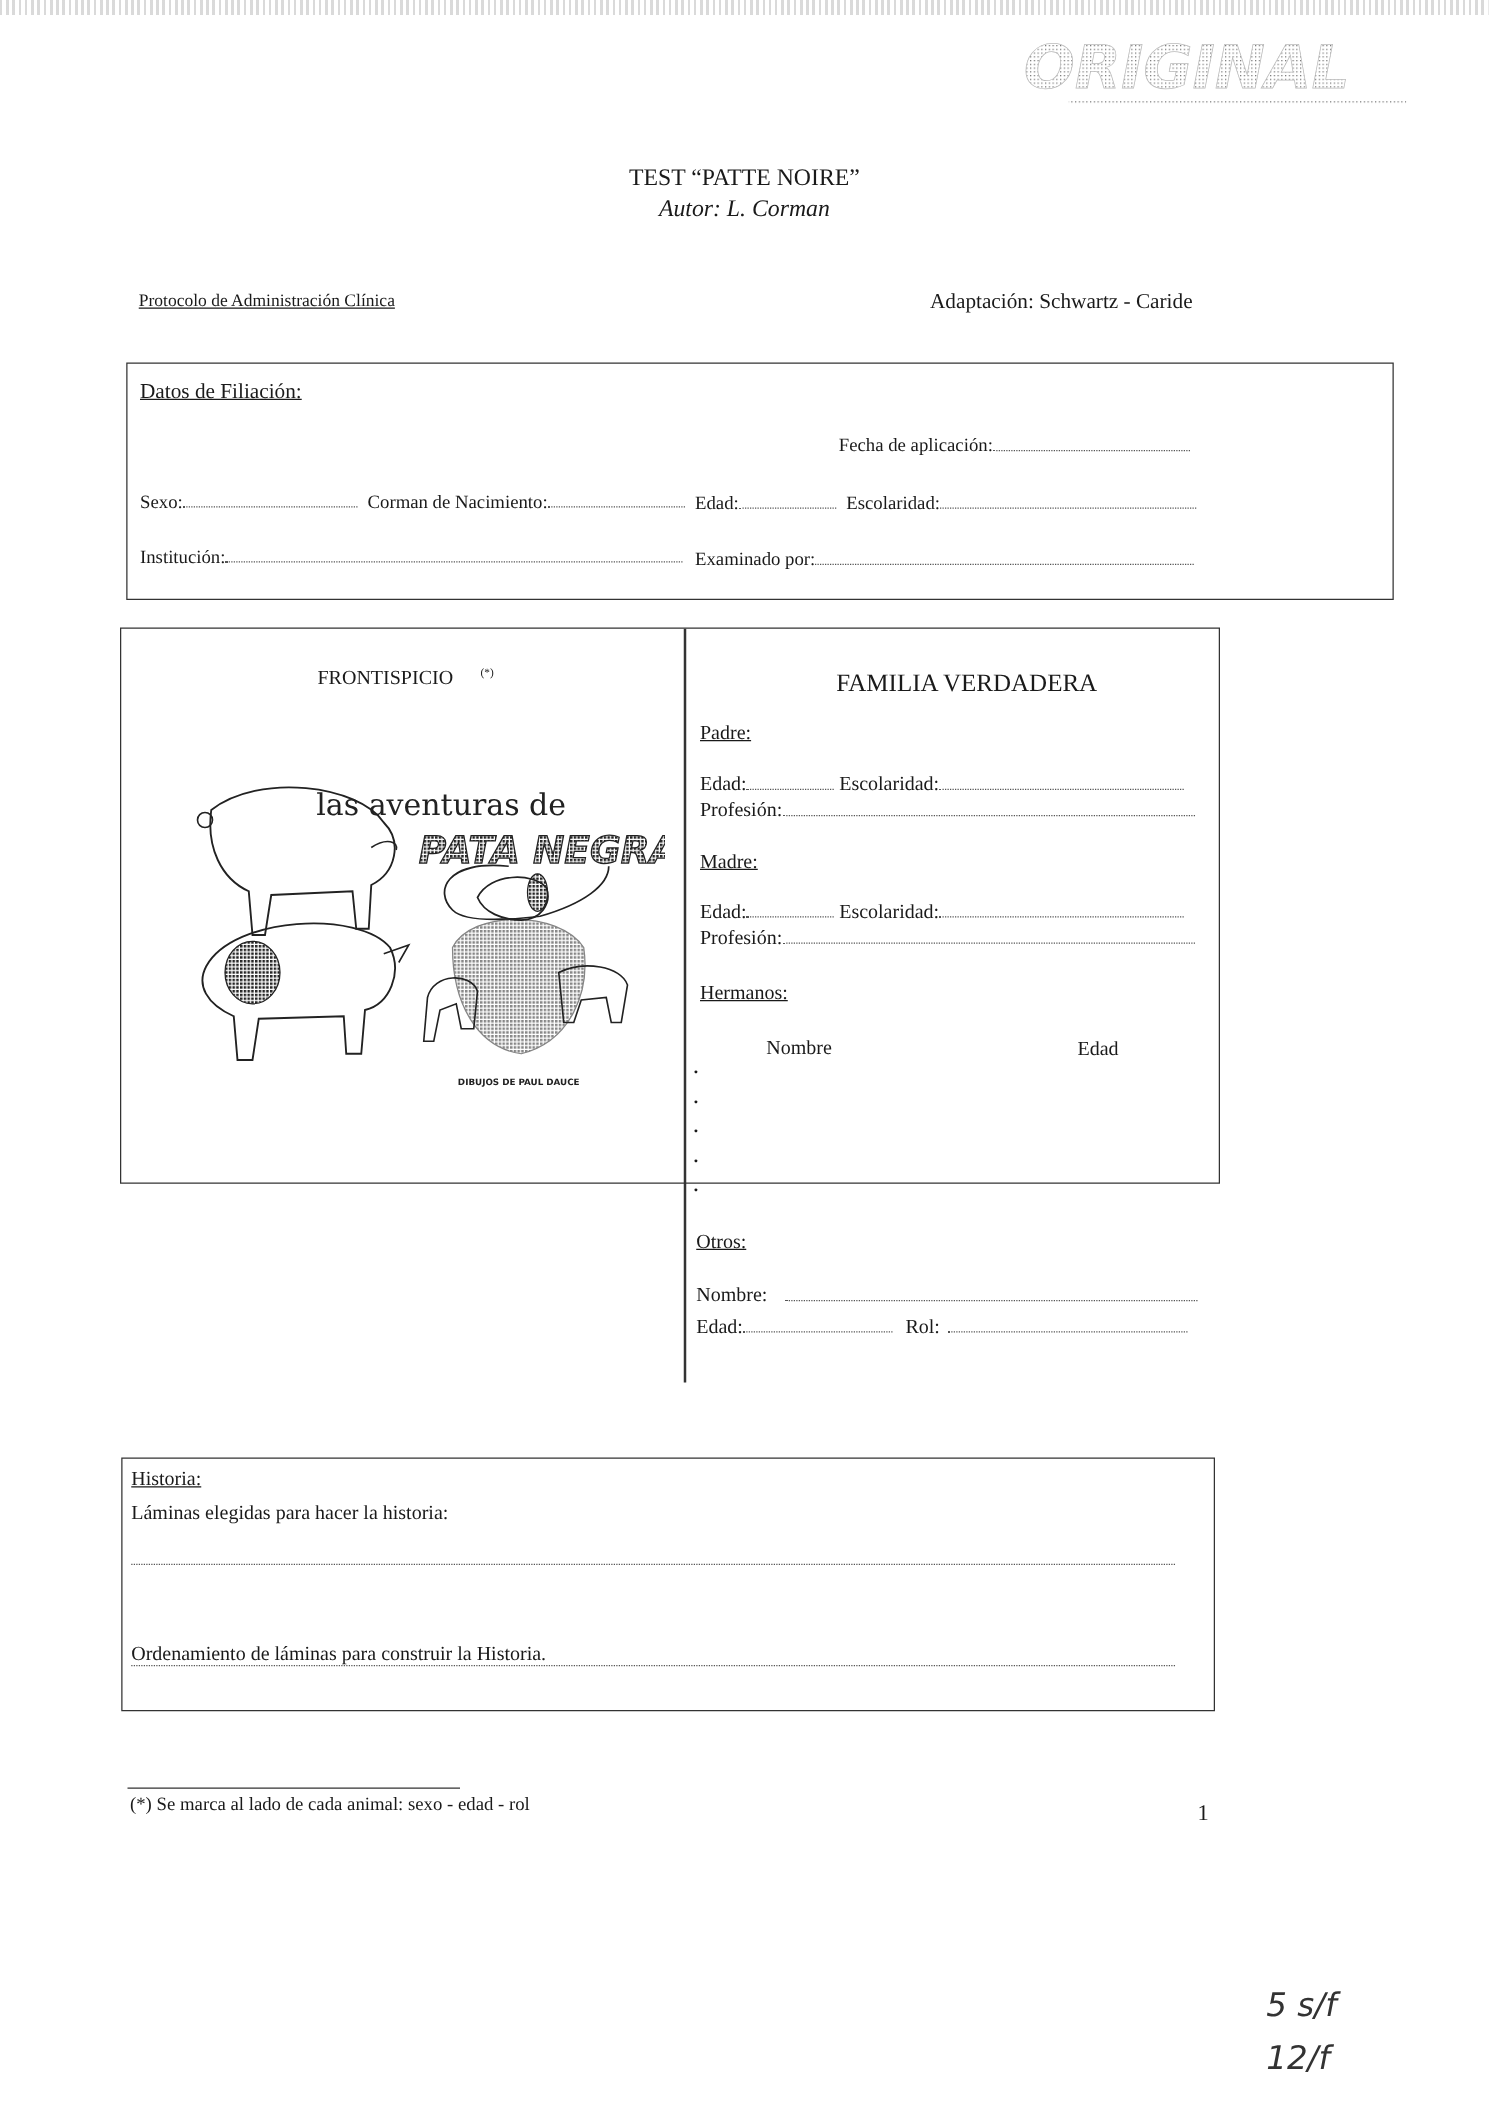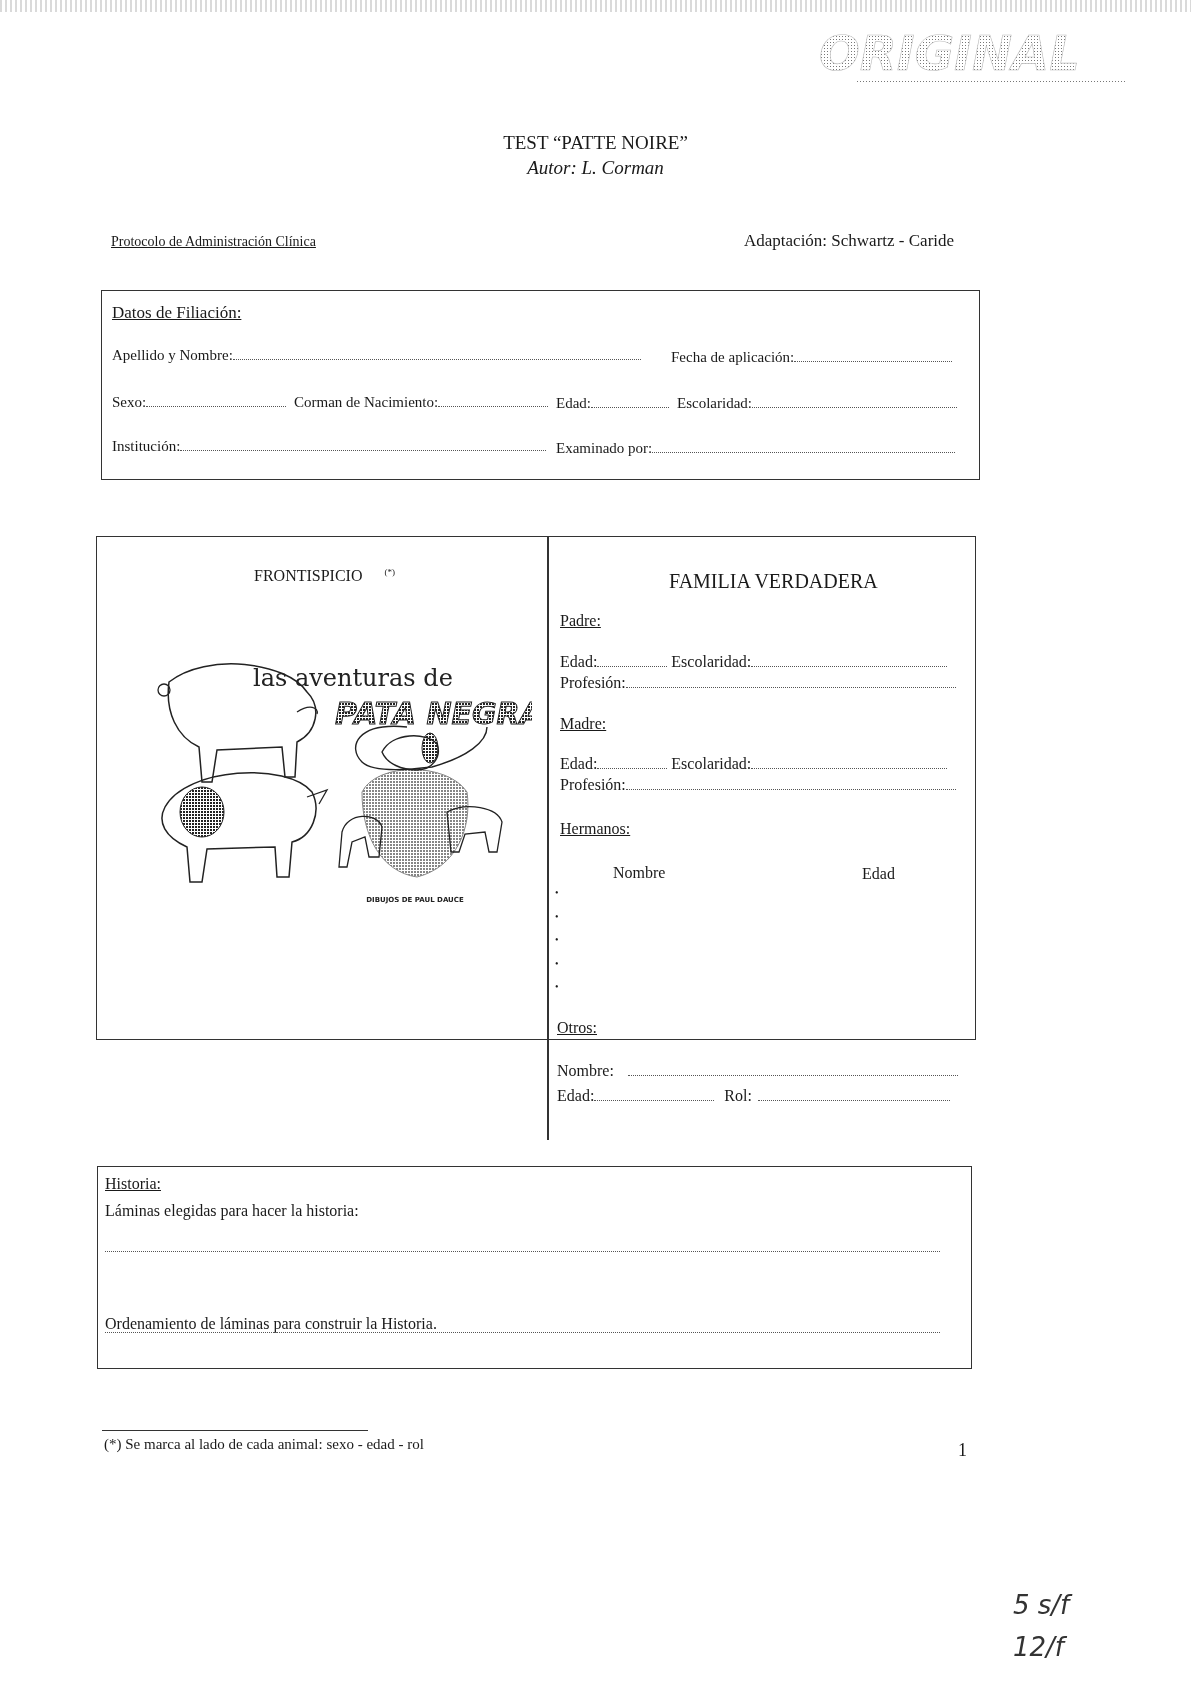--- a/index.html
+++ b/index.html
@@ -35,26 +35,23 @@
     <rect x="40" y="62" width="270" height="4" fill="url(#stip)"></rect>
   </svg>
 </div>
 
 <div class="abs title" style="top:132px;">TEST “PATTE NOIRE”</div>
 <div class="abs title" style="top:157px;font-style:italic;">Autor: L. Corman</div>
 
 <div class="abs u" style="left:111px; top:234px; font-size:14px;">Protocolo de Administración Clínica</div>
 <div class="abs" style="left:744px; top:231px; font-size:17px;">Adaptación: Schwartz - Caride</div>
 
-<div class="abs box" style="left:101px; top:290px; width:879px; height:190px;">
+<div class="abs box" style="left:101px; top:290px; width:1014px; height:190px;">
   <div class="abs lbl u" style="left:10px; top:12px; font-size:17px;">Datos de Filiación:</div>
 
-  <div class="abs txt" style="left:10px; top:56px;">
-    <span>Apellido y Nombre:</span><span class="dots" style="width:408px;"></span>
-  </div>
   <div class="abs txt" style="left:569px; top:58px;">
     <span>Fecha de aplicación:</span><span class="dots" style="width:158px;"></span>
   </div>
 
   <div class="abs txt" style="left:10px; top:103px;">
     <span>Sexo:</span><span class="dots" style="width:140px;"></span>
   </div>
   <div class="abs txt" style="left:192px; top:103px;">
     <span>Corman de Nacimiento:</span><span class="dots" style="width:110px;"></span>
   </div>
@@ -66,21 +63,21 @@
   </div>
 
   <div class="abs txt" style="left:10px; top:147px;">
     <span>Institución:</span><span class="dots" style="width:366px;"></span>
   </div>
   <div class="abs txt" style="left:454px; top:149px;">
     <span>Examinado por:</span><span class="dots" style="width:303px;"></span>
   </div>
 </div>
 
-<div class="abs box" style="left:96px; top:536px; width:880px; height:504px;">
+<div class="abs box" style="left:96px; top:502px; width:880px; height:445px;">
 
   <div class="abs" style="left:450px; top:0; width:1.6px; height:603px; background:#333;"></div>
 
   <div class="abs" style="left:157px; top:30px; font-size:16px;">
     <span>FRONTISPICIO</span>
     <sup style="font-size:9px; margin-left:18px;">(*)</sup>
   </div>
 
   <div class="abs" style="left:50px; top:115px; width:385px; height:260px;">
     <svg width="385" height="260" viewBox="0 0 385 260">

